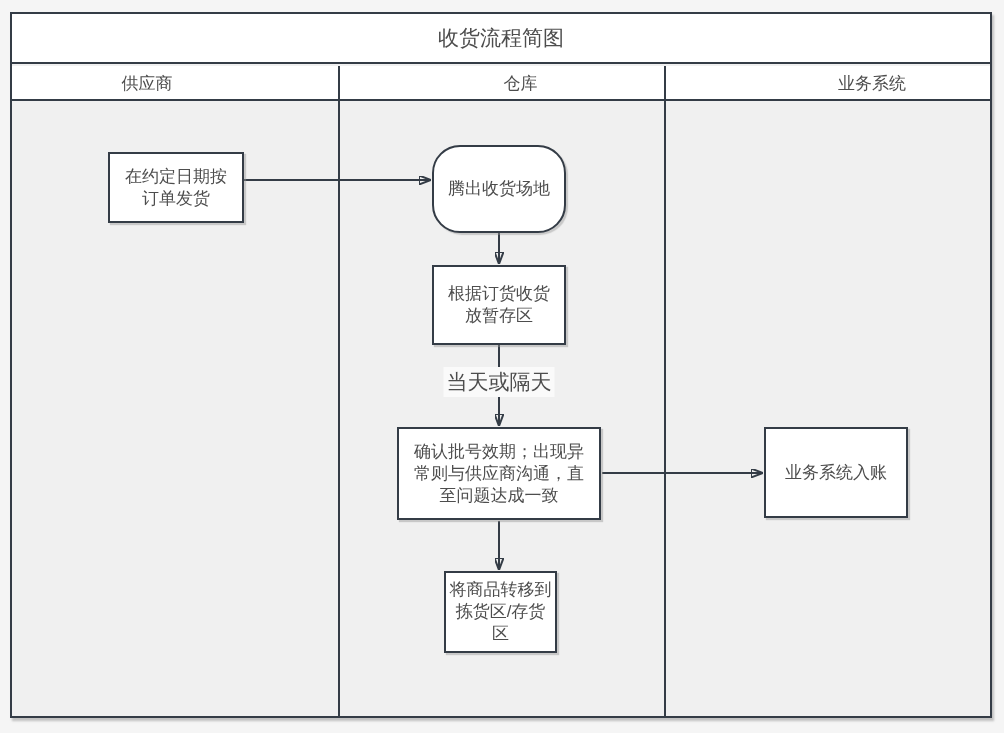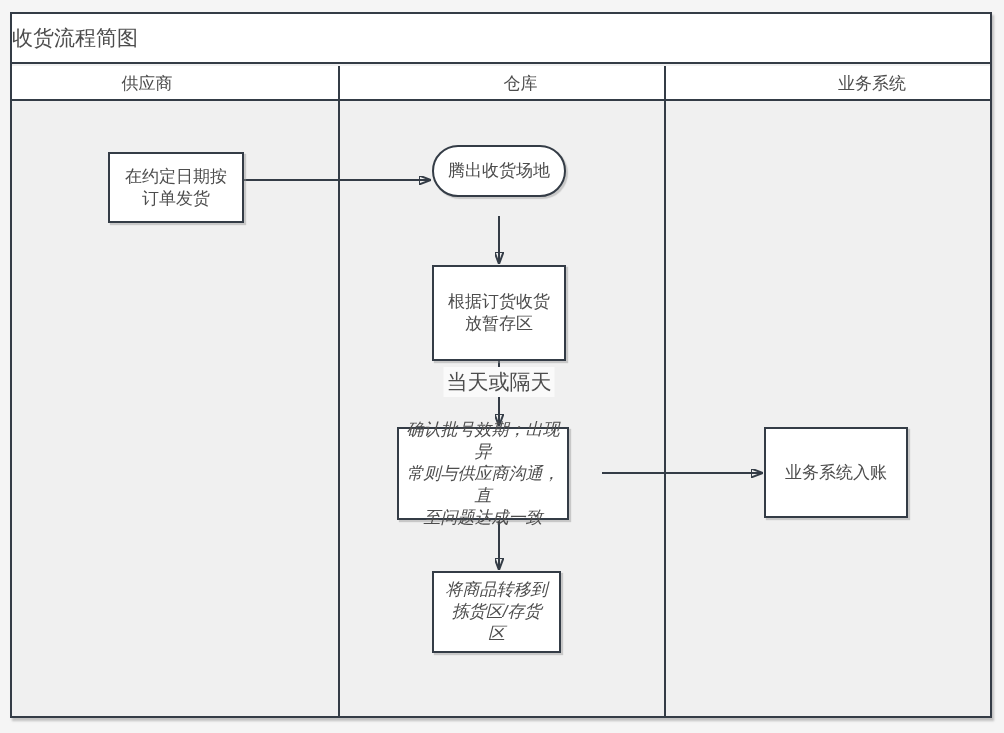--- a/index.html
+++ b/index.html
@@ -27,21 +27,21 @@
     border: 2px solid var(--ink, #343c46);
     background: var(--lane-bg, #f0f0f0);
     box-shadow: 2px 3px 2px rgba(150,150,150,0.55);
   }
   .title-row {
     position: absolute;
     left: 0; top: 0; right: 0;
     height: 50px;
     background: var(--cell-bg, #fff);
     border-bottom: 2px solid var(--ink, #343c46);
-    display: flex; align-items: center; 
+    display: flex; align-items: center; justify-content: center;
     font-size: 21px;
   }
   .header-row {
     position: absolute;
     left: 0; top: 52px; right: 0;
     height: 35px;
     background: var(--cell-bg, #fff);
     border-bottom: 2px solid var(--ink, #343c46);
   }
   .lane-header {
@@ -63,24 +63,24 @@
     background: var(--cell-bg, #fff);
     border: 2px solid var(--ink, #343c46);
     display: flex; align-items: center; justify-content: center;
     text-align: center;
     font-size: 17px;
     line-height: 22px;
     white-space: pre-line;
     box-shadow: 2px 2px 1px rgba(150,150,150,0.45);
   }
   .node.n1 { left: 108px; top: 152px; width: 136px; height: 71px; }
-  .node.n2 { left: 432px; top: 145px; width: 134px; height: 52px; border-radius: 28px; }
-  .node.n3 { left: 432px; top: 265px; width: 134px; height: 96px; }
-  .node.n4 { left: 397px; top: 427px; width: 172px; height: 93px; font-style: italic; }
-  .node.n5 { left: 432px; top: 571px; width: 129px; height: 82px; font-style: italic; }
+  .node.n2 { left: 432px; top: 145px; width: 134px; height: 88px; border-radius: 28px; }
+  .node.n3 { left: 432px; top: 265px; width: 134px; height: 80px; }
+  .node.n4 { left: 397px; top: 427px; width: 204px; height: 93px; }
+  .node.n5 { left: 444px; top: 571px; width: 113px; height: 82px; }
   .node.n6 { left: 764px; top: 427px; width: 144px; height: 91px; }
   .edges {
     position: absolute; left: 0; top: 0;
     pointer-events: none;
   }
   .edges path { stroke: var(--ink, #343c46); stroke-width: 2; fill: none; }
   .edge-label {
     position: absolute;
     left: 499px; top: 382px;
     transform: translate(-50%, -50%);

